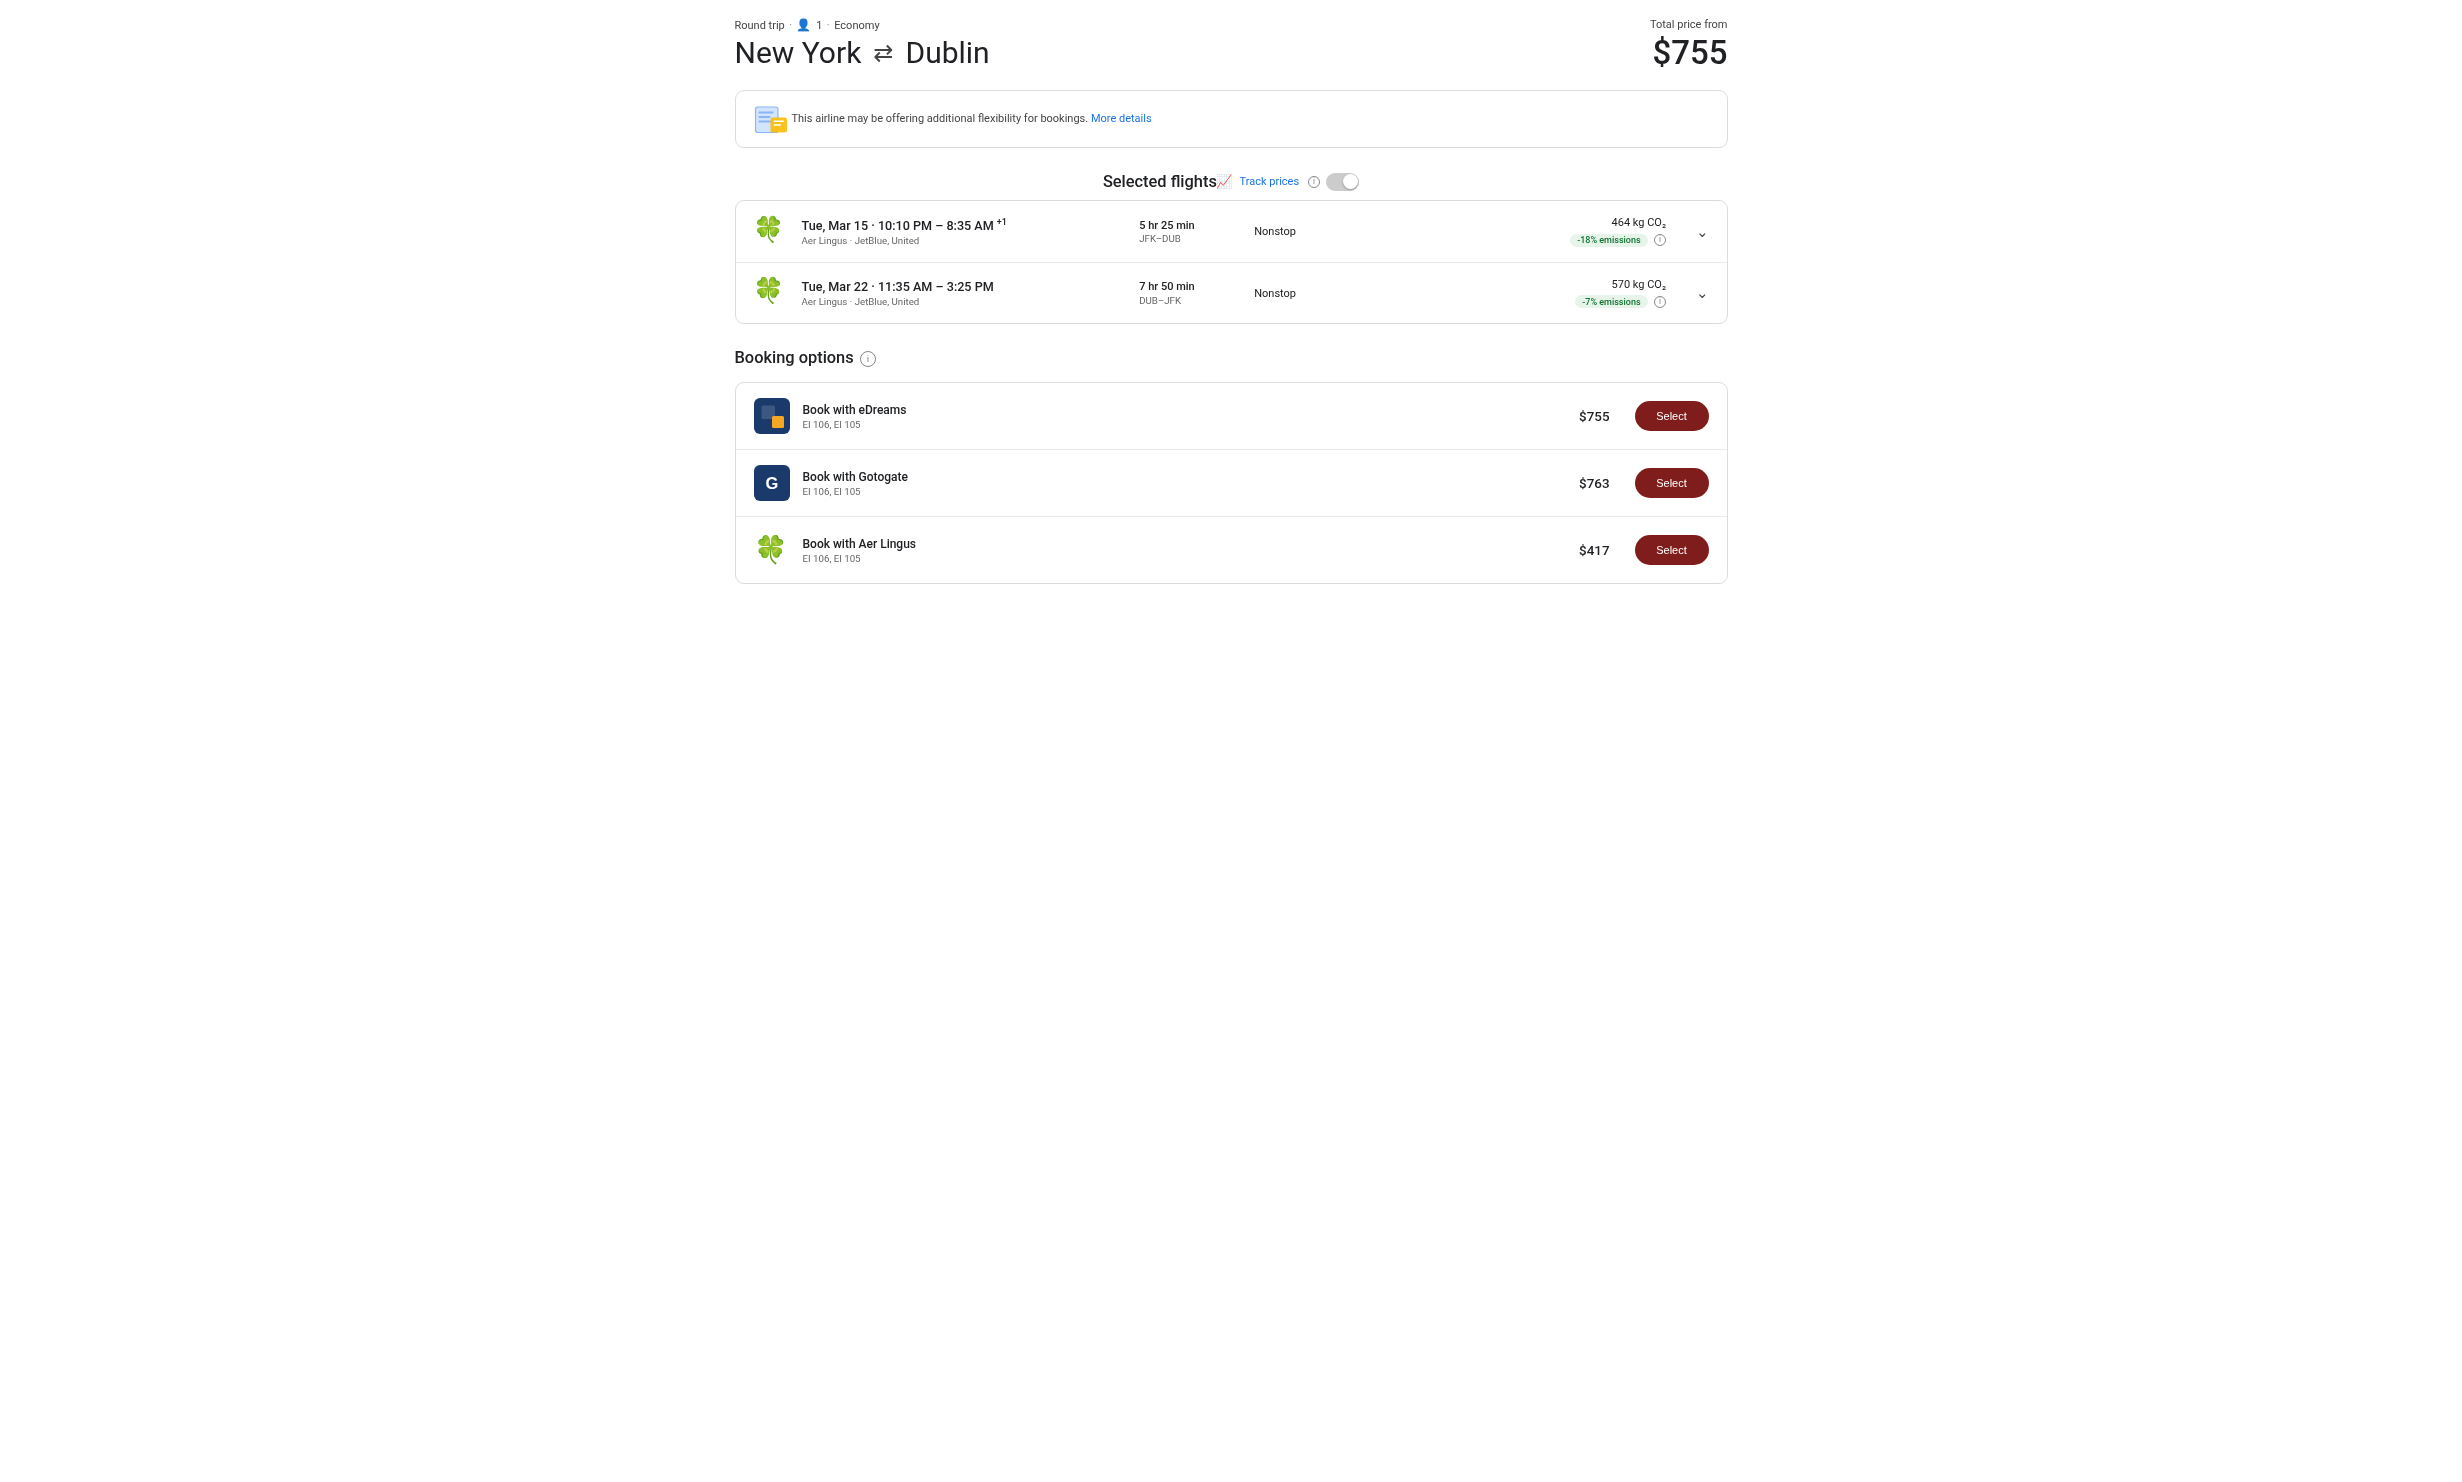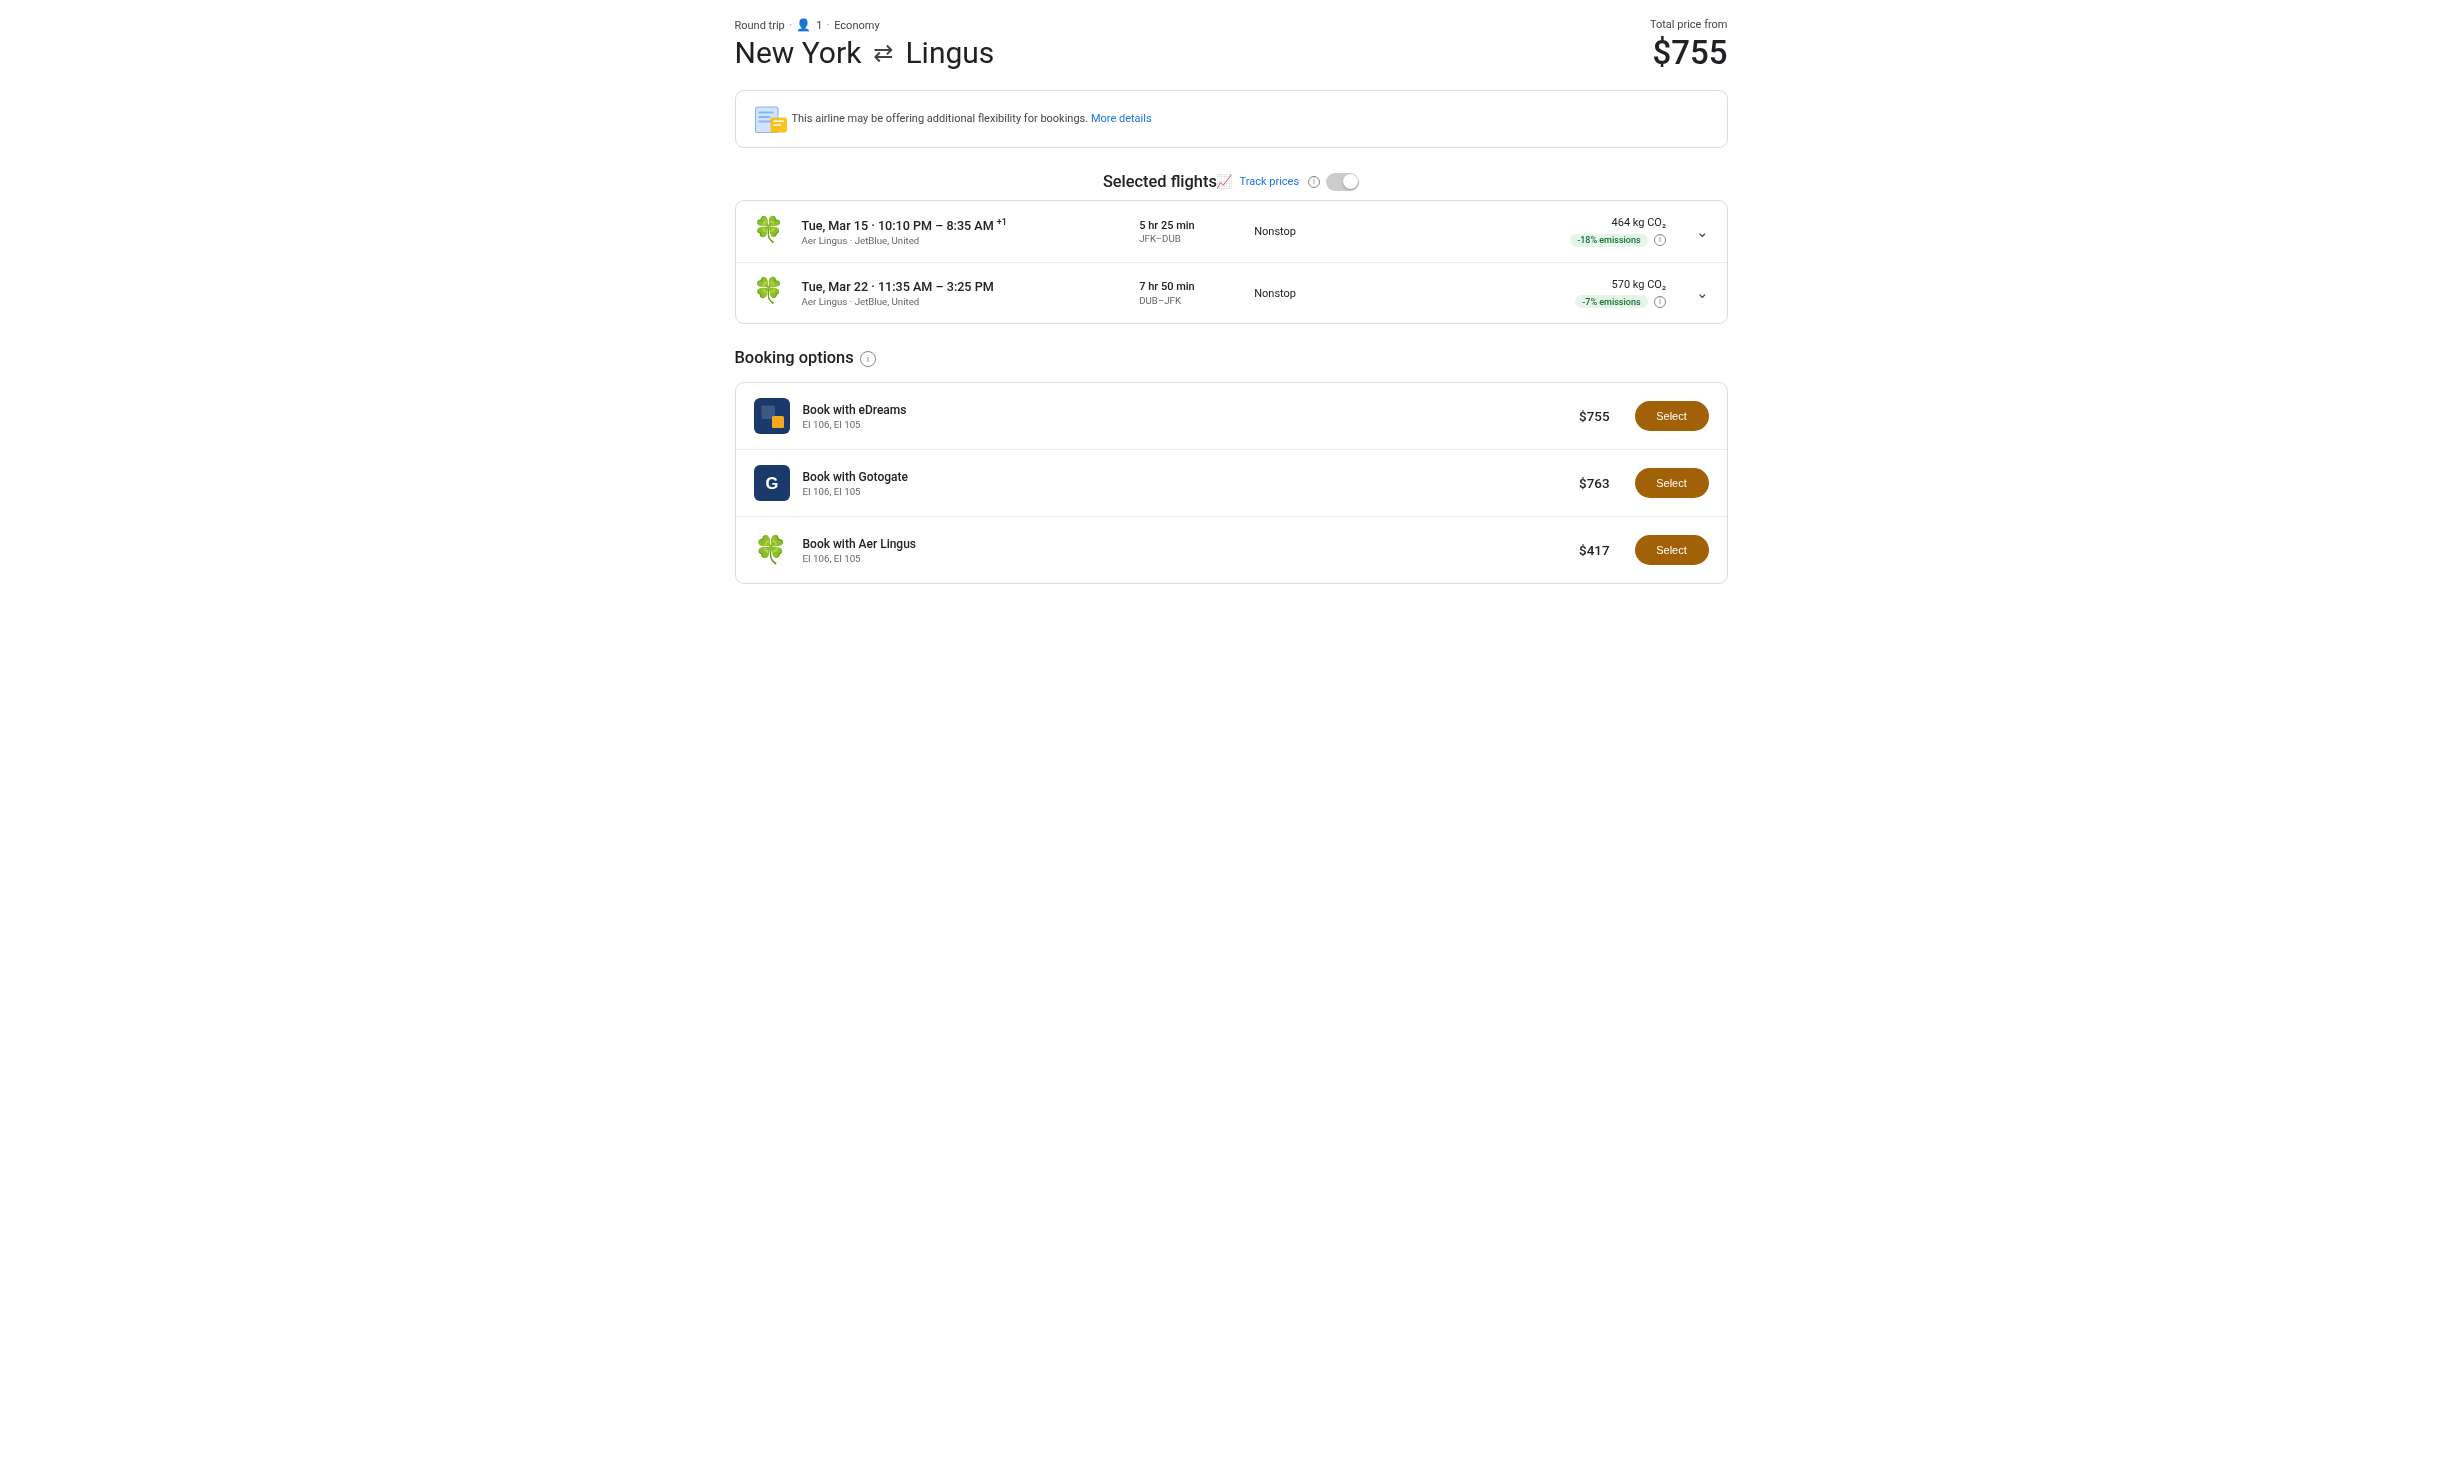--- a/index.html
+++ b/index.html
@@ -304,21 +304,21 @@
       font-size: 9.7px;
       color: #666;
     }
     .booking-price {
       font-size: 13.4px;
       font-weight: 500;
       margin-right: 12px;
       flex-shrink: 0;
     }
     .select-btn {
-      background: #a16207;
+      background: #7f1d1d;
       color: #fff;
       border: none;
       border-radius: 18px;
       padding: 9px 21px;
       font-size: 11px;
       font-weight: 500;
       cursor: pointer;
       flex-shrink: 0;
       min-width: 74px;
     }
@@ -332,21 +332,21 @@
       <span>Round trip</span>
       <span class="dot">·</span>
       <span class="person-icon">👤</span>
       <span>1</span>
       <span class="dot">·</span>
       <span>Economy</span>
     </div>
     <div class="route-title">
       <span>New York</span>
       <span class="route-arrow">⇄</span>
-      <span>Lingus</span>
+      <span>Dublin</span>
     </div>
   </div>
   <div class="header-right">
     <div class="total-label">Total price from</div>
     <div class="total-price">$755</div>
   </div>
 </div>
 
 <div class="flexibility-banner">
 

